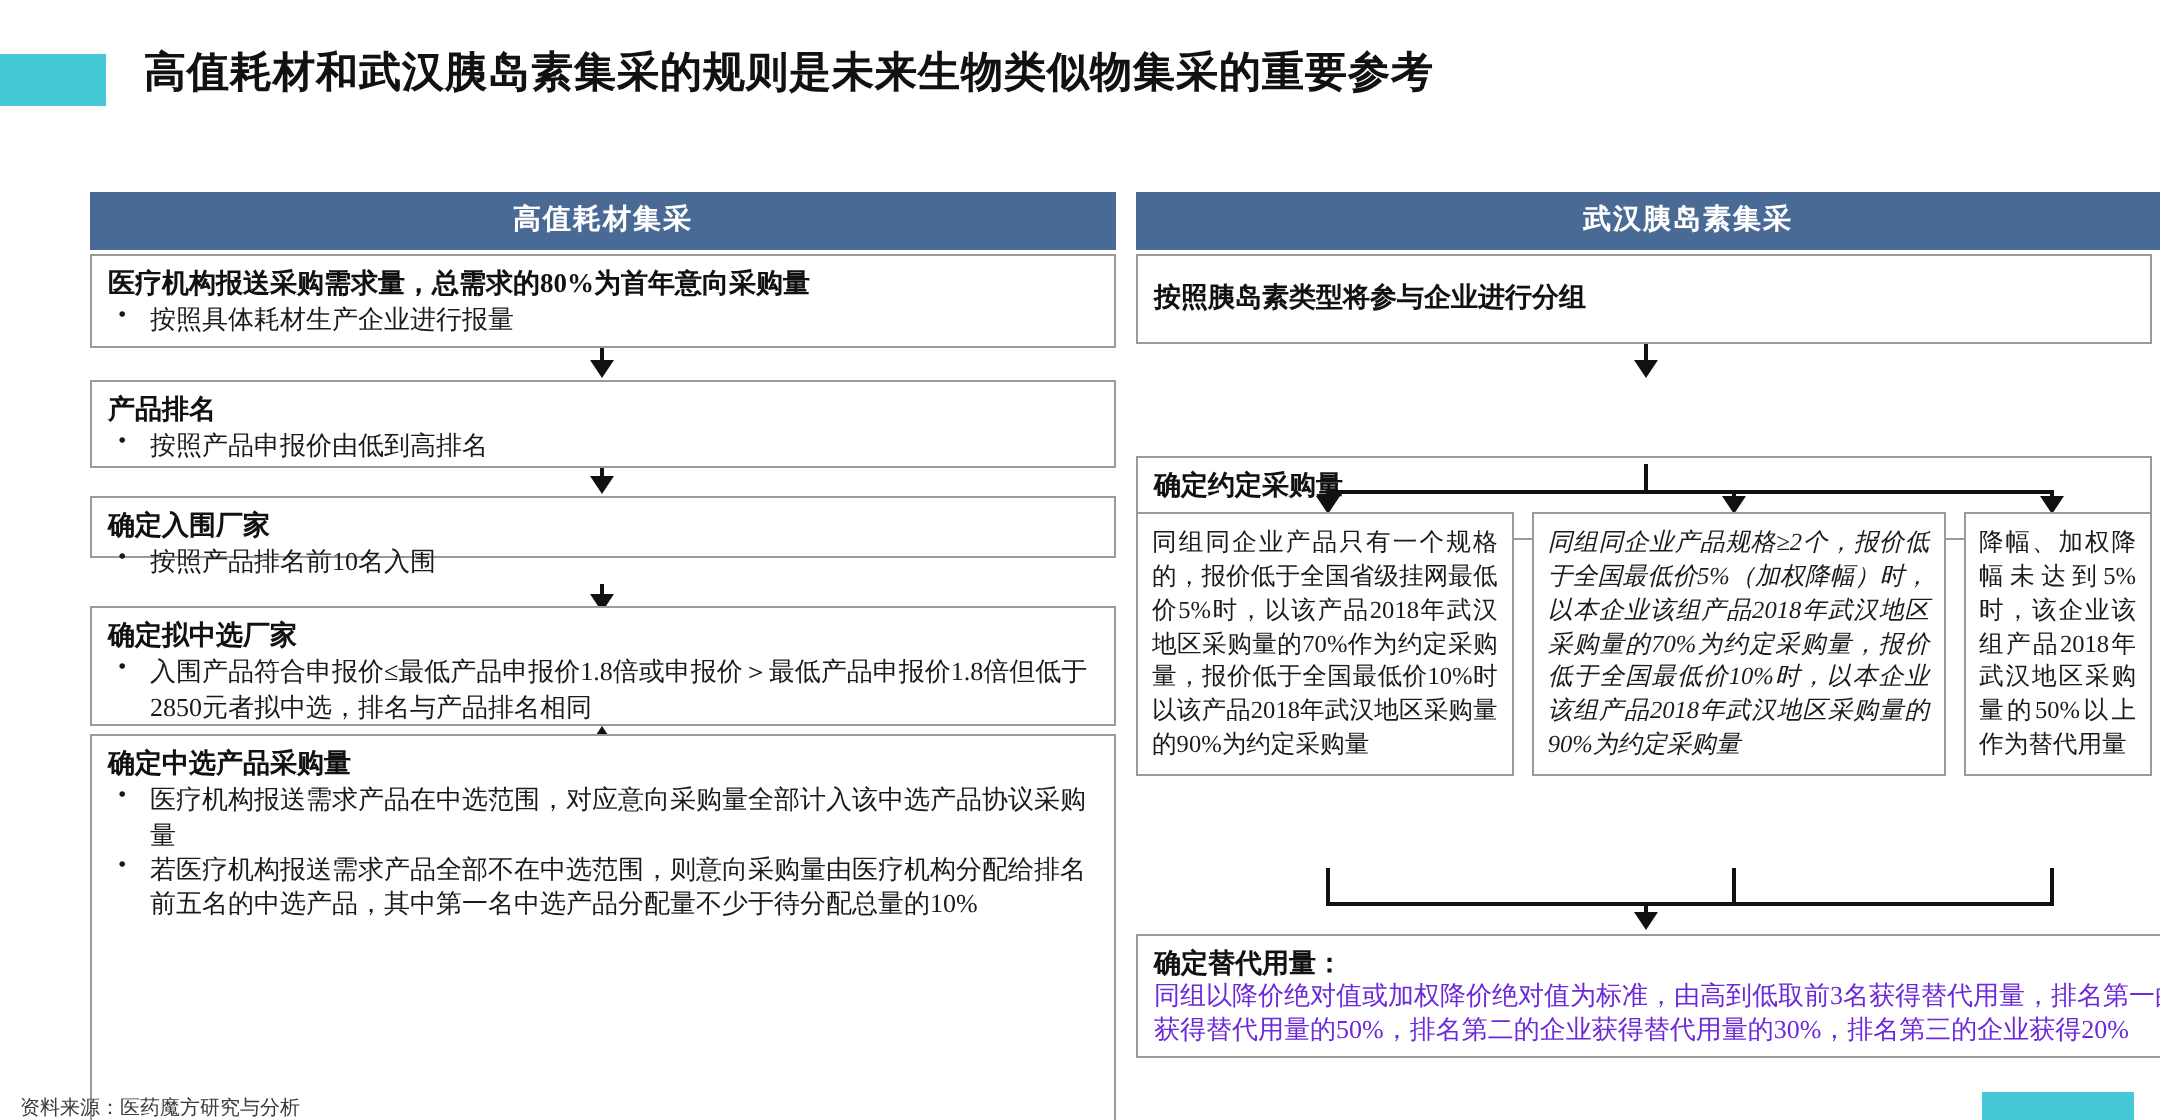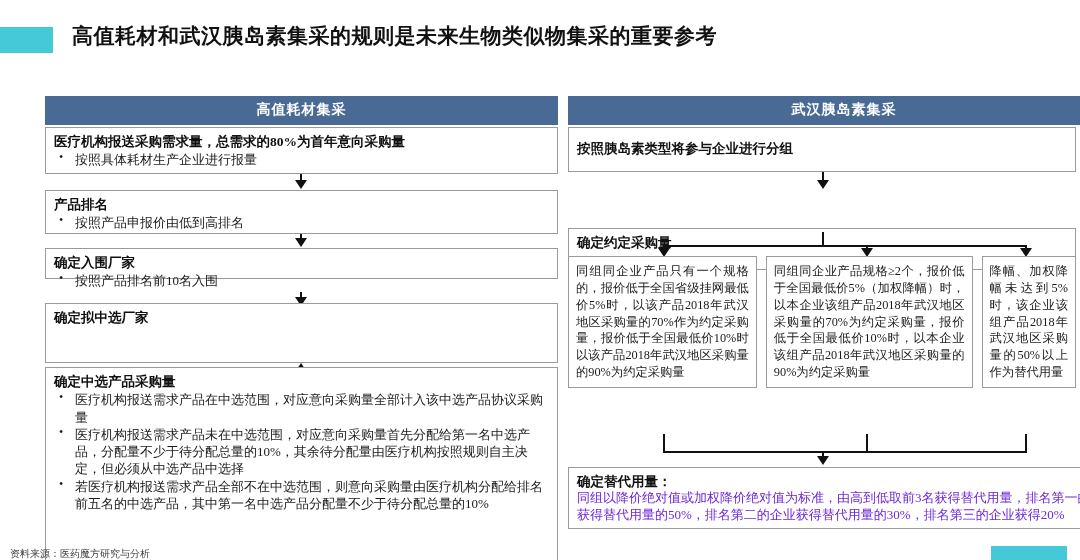--- a/index.html
+++ b/index.html
@@ -129,21 +129,21 @@
     border: 1px solid #9a9a9a;
     background: #ffffff;
     box-sizing: border-box;
     padding: 6px 7px;
     font-size: 12.3px;
     line-height: 1.37;
     text-align: justify;
     color: #1a1a1a;
   }
   .tri-a { width: 190px; }
-  .tri-b { width: 208px; }
+  .tri-b { width: 208px; font-style: italic; }
   .tri-c { width: 95px;  }
 
   
   .source {
     position: absolute;
     left: 10px;
     top: 547px;
     font-size: 10px;
     color: #3a3a3a;
   }
@@ -188,28 +188,30 @@
   <div class="fbox-title">确定入围厂家</div>
   <ul class="bullets">
     <li>按照产品排名前10名入围</li>
   </ul>
 </div>
 <div class="conn v-line" style="left:300px;top:292px;height:11px;"></div>
 <div class="arrow-down" style="left:295px;top:297px;"></div>
 
 <div class="fbox" style="position:absolute;left:45px;top:303px;width:513px;height:60px;">
   <div class="fbox-title">确定拟中选厂家</div>
+  <ul class="bullets">
+    <li>入围产品符合申报价≤最低产品申报价1.8倍或申报价＞最低产品申报价1.8倍但低于2850元者拟中选，排名与产品排名相同</li>
+  </ul>
 </div>
 <div class="arrow-up" style="left:295px;top:363px;"></div>
 
 <div class="fbox" style="position:absolute;left:45px;top:367px;width:513px;height:196px;">
   <div class="fbox-title">确定中选产品采购量</div>
   <ul class="bullets">
     <li>医疗机构报送需求产品在中选范围，对应意向采购量全部计入该中选产品协议采购量</li>
-    <li>医疗机构报送需求产品未在中选范围，对应意向采购量首先分配给第一名中选产品，分配量不少于待分配总量的10%，其余待分配量由医疗机构按照规则自主决定，但必须从中选产品中选择</li>
     <li>若医疗机构报送需求产品全部不在中选范围，则意向采购量由医疗机构分配给排名前五名的中选产品，其中第一名中选产品分配量不少于待分配总量的10%</li>
   </ul>
 </div>
 
 <div class="col col-right">
   <div class="col-header">武汉胰岛素集采</div>
 </div>
 
 <div class="fbox" style="position:absolute;left:568px;top:127px;width:508px;height:45px;display:flex;align-items:center;">
   <div class="fbox-title">按照胰岛素类型将参与企业进行分组</div>

